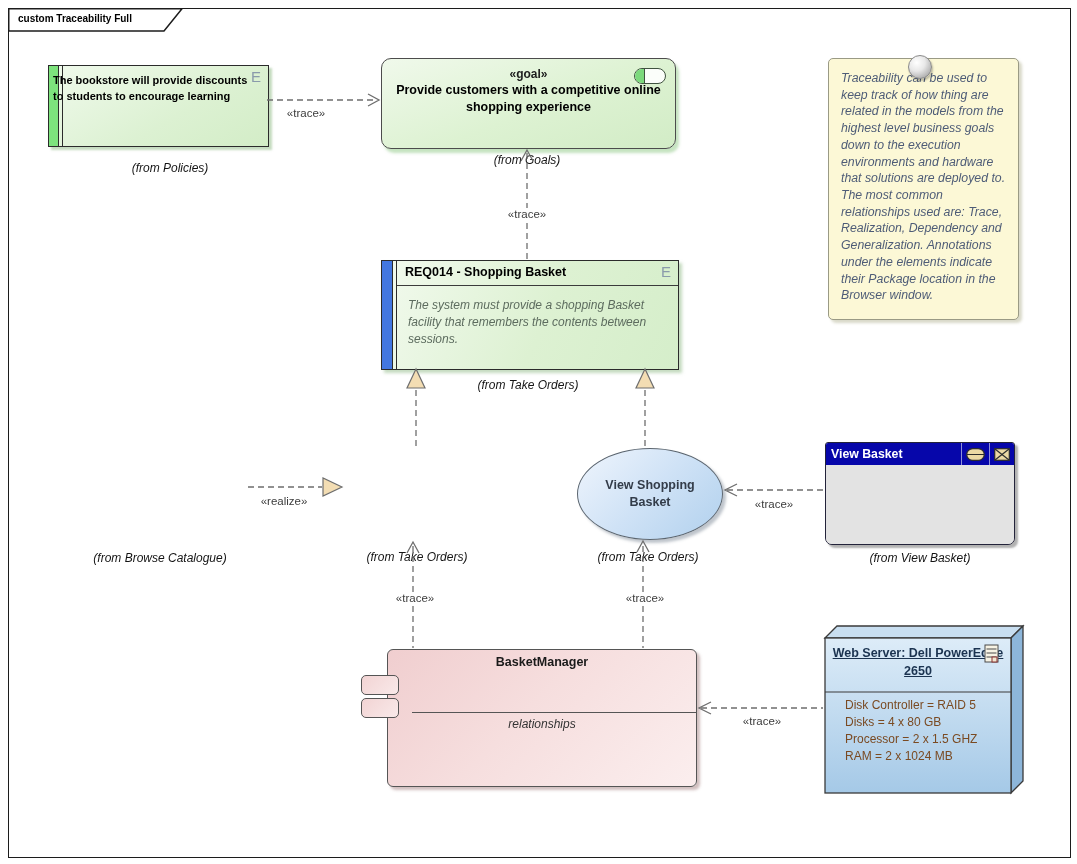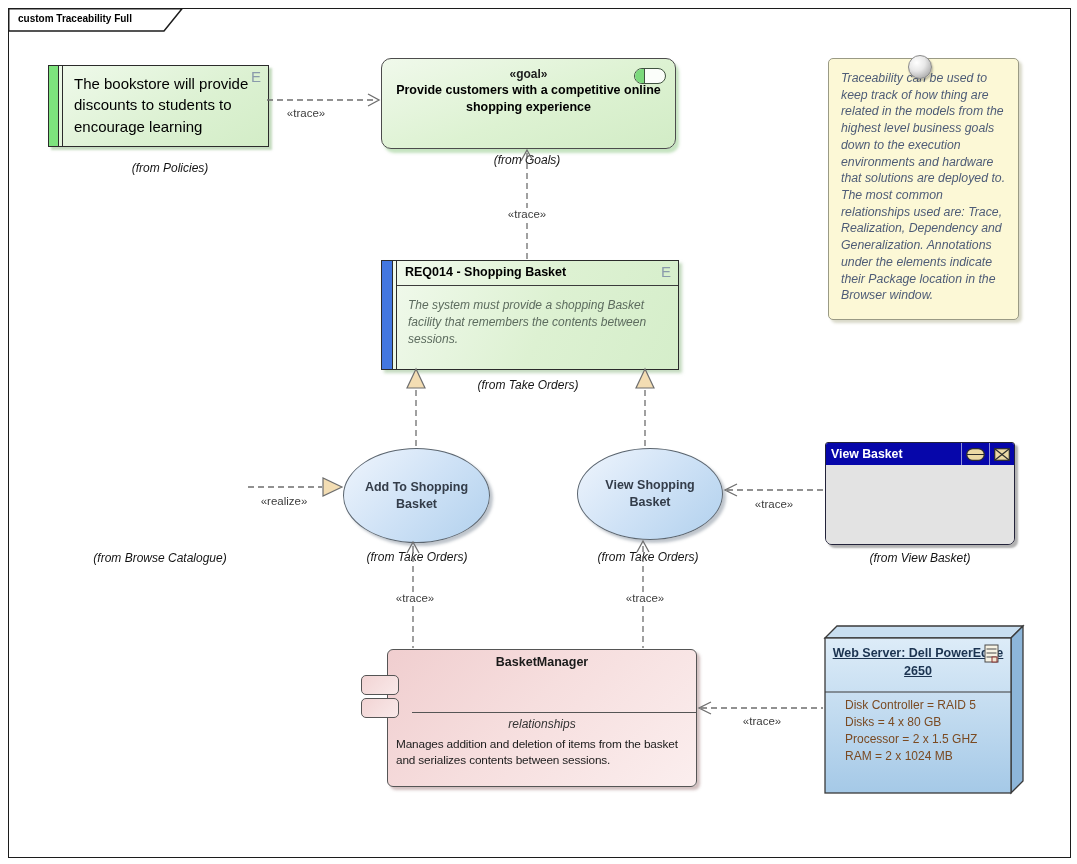--- a/index.html
+++ b/index.html
@@ -14,21 +14,21 @@
               color:#141414;white-space:nowrap;z-index:40;}
   
   .conn-label{position:absolute;transform:translate(-50%,-50%);font-size:11.5px;color:#3c3c3c;
               white-space:nowrap;z-index:60;padding:0 3px;}
   .conn-label.mask{background:#fff;}
   
   .note{border:1px solid #2b2b2b;background:linear-gradient(150deg,#f0faec 0%,#dcf1d2 60%,#d3edc7 100%);
         box-shadow:3px 3px 2px rgba(150,190,140,.55);}
   .note .stripe{position:absolute;left:0;top:0;bottom:0;width:9px;background:#7de37d;border-right:1px solid #2b2b2b;}
   .note .stripe2{position:absolute;left:13px;top:0;bottom:0;width:1px;background:#2b2b2b;}
-  .note-text{position:absolute;left:25px;right:18px;top:7px;font-weight:400;font-size:15px;line-height:1.42;color:#000;}
+  .note-text{position:absolute;left:4px;right:18px;top:7px;font-weight:700;font-size:11px;line-height:1.42;color:#000;}
   .e-badge{position:absolute;right:7px;top:2px;font-size:15px;color:#8a9aab;font-weight:400;}
   
   .goal{border:1.3px solid #4c4c4c;border-radius:10px;
         background:linear-gradient(160deg,#f0f9eb 0%,#ddf2d2 55%,#d2ecc6 100%);
         box-shadow:3px 4px 3px rgba(140,200,130,.5);
         display:flex;flex-direction:column;align-items:center;justify-content:flex-start;text-align:center;}
   .goal .stereo{margin-top:8px;font-size:12px;font-weight:600;color:#1d1d1d;}
   .goal .gname{margin-top:1px;font-size:12.5px;font-weight:700;color:#000;line-height:1.35;padding:0 14px;}
   .capsule{position:absolute;right:9px;top:9px;width:30px;height:14px;border:1.5px solid #3f523f;
            border-radius:8px;background:#fbfefa;overflow:hidden;}
@@ -120,23 +120,20 @@
     <div class="req-header">
       <div class="req-title">REQ014 - Shopping Basket</div>
       <div class="e-badge">E</div>
     </div>
     <div class="req-body">The system must provide a shopping Basket facility that remembers the contents between sessions.</div>
   </div>
   <div class="from-label" style="left:528px;top:385px;">(from Take Orders)</div>
 
   <div class="from-label" style="left:160px;top:558px;">(from Browse Catalogue)</div>
 
-  <div class="abs usecase" style="left:343px;top:448px;width:147px;height:95px;padding:0 16px;box-sizing:border-box;">
-    <span>Add To Shopping Basket</span>
-  </div>
   <div class="from-label" style="left:417px;top:557px;">(from Take Orders)</div>
 
   <div class="abs usecase" style="left:577px;top:448px;width:146px;height:92px;padding:0 7px;box-sizing:border-box;">
     <span>View Shopping Basket</span>
   </div>
   <div class="from-label" style="left:648px;top:557px;">(from Take Orders)</div>
 
   <div class="abs dialog" style="left:825px;top:442px;width:188px;height:101px;">
     <div class="titlebar">
       <div class="t">View Basket</div>
@@ -159,21 +156,20 @@
     <div class="dlg-body"></div>
   </div>
   <div class="from-label" style="left:920px;top:558px;">(from View Basket)</div>
 
   <div class="abs component" style="left:387px;top:649px;width:308px;height:136px;">
     <div class="comp-title">BasketManager</div>
     <div class="port" style="left:-27px;top:25px;"></div>
     <div class="port" style="left:-27px;top:48px;"></div>
     <div class="comp-divider"></div>
     <div class="comp-section">relationships</div>
-    <div class="comp-body">Manages addition and deletion of items from the basket and serializes contents between sessions.</div>
   </div>
 
   <svg class="shape" style="left:820px;top:620px;" width="212" height="186">
     <defs>
       <linearGradient id="nodeFront" x1="0" y1="0" x2="0" y2="1">
         <stop offset="0" stop-color="#ddecf8"></stop>
           <stop offset="1" stop-color="#a5c9e7"></stop>
       </linearGradient>
     </defs>
     <polygon points="5,18 17,6 203,6 191,18" fill="#c8def0" stroke="#3a3a3a" stroke-width="1.3"></polygon>

